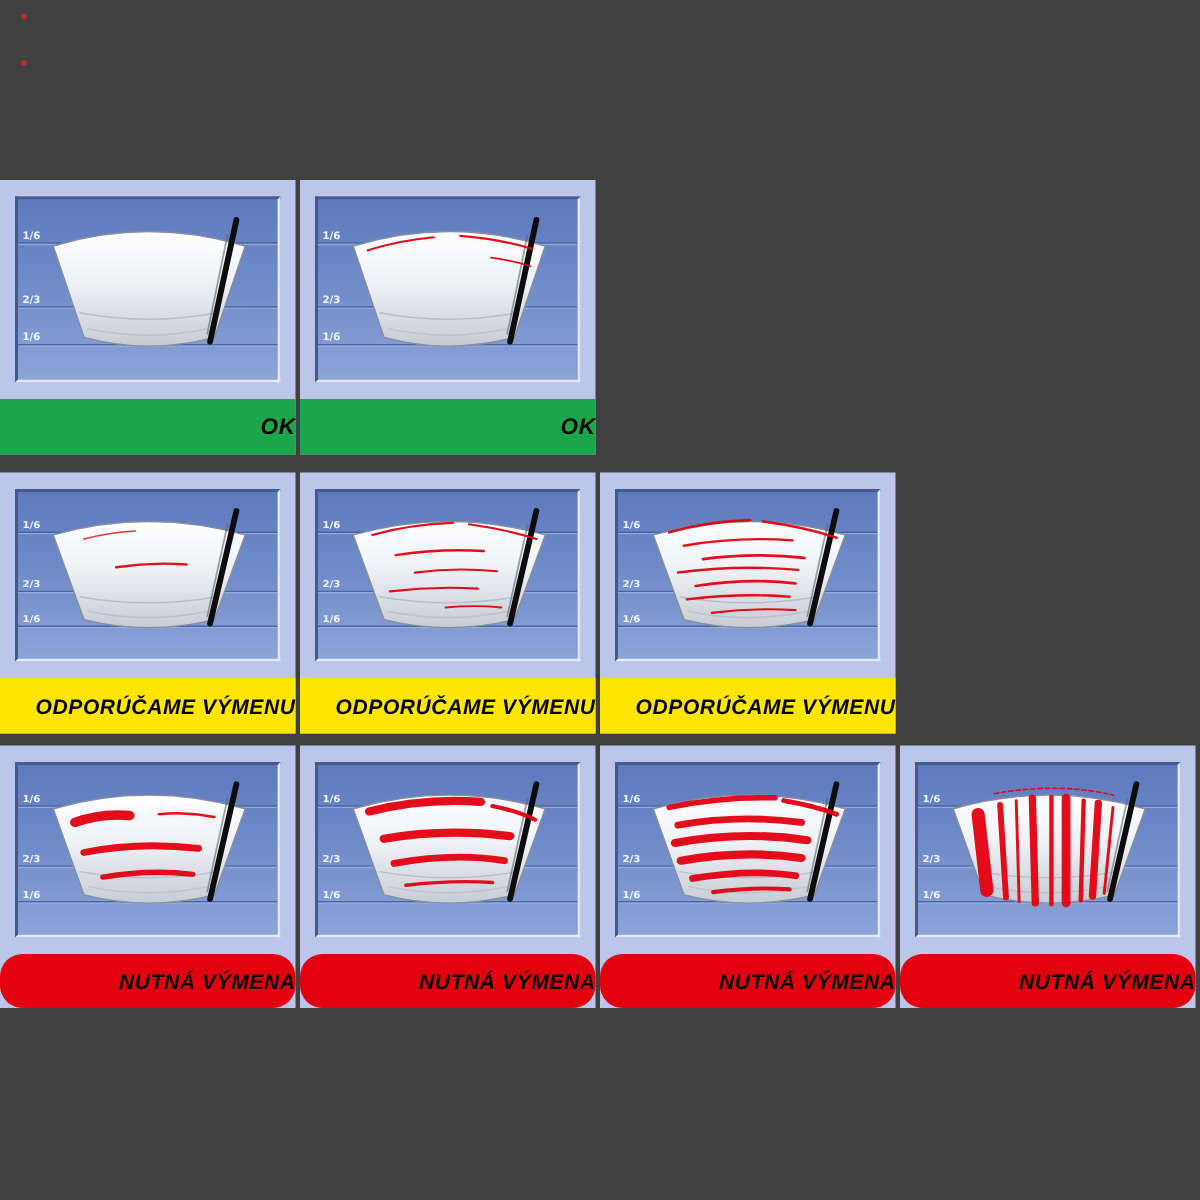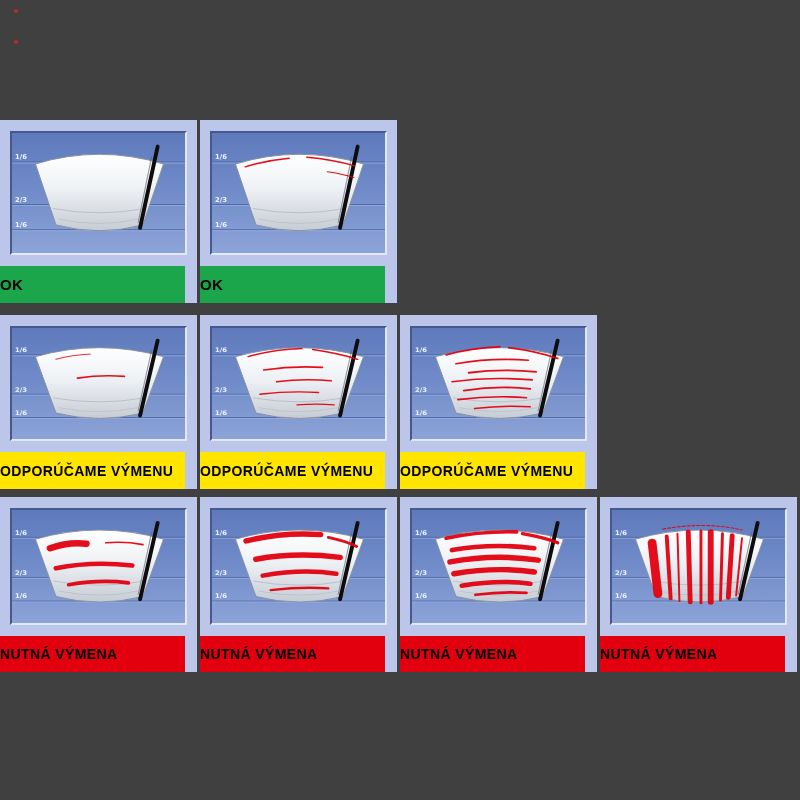--- a/index.html
+++ b/index.html
@@ -16,23 +16,23 @@
   .psvg{display:block;width:100%;height:100%;}
   .pbg{fill:url(#panelGrad);}
   .gd{stroke:#46609f;stroke-width:1;opacity:.9;}
   .gl{stroke:#9fb3e0;stroke-width:1;opacity:.75;}
   .zone{font:bold 7px "DejaVu Sans", sans-serif;fill:#eef3fb;}
   .fan{fill:url(#fanGrad);stroke:#848e9e;stroke-width:1;}
   .sweep{fill:none;stroke:#a9b1bc;stroke-width:1;opacity:.7;}
   .s2{opacity:.5;}
   .blade2{fill:none;stroke:#5a636f;stroke-width:1.2;opacity:.6;}
   .blade{fill:none;stroke:#0d0d0f;stroke-width:4;stroke-linecap:round;}
-  .band{position:absolute;left:0;right:12px;bottom:0;height:37px;display:flex;
-        align-items:center;justify-content:flex-start;}
-  .r3 .band{height:36px;}
+  .band{position:absolute;left:0;right:0;bottom:0;height:37px;display:flex;
+        align-items:center;justify-content:flex-end;font-style:italic;}
+  .r3 .band{height:36px;border-radius:15px;}
   .band-label{font-weight:700;font-size:14px;letter-spacing:.4px;color:#000;}
   .r1 .band-label{font-size:15px;}
 </style>
 </head>
 <body>
 
 <svg width="0" height="0" style="position:absolute" aria-hidden="true">
   <defs>
     <linearGradient id="panelGrad" x1="0" y1="0" x2="0" y2="1">
       <stop offset="0" stop-color="#5e7abc"></stop>

